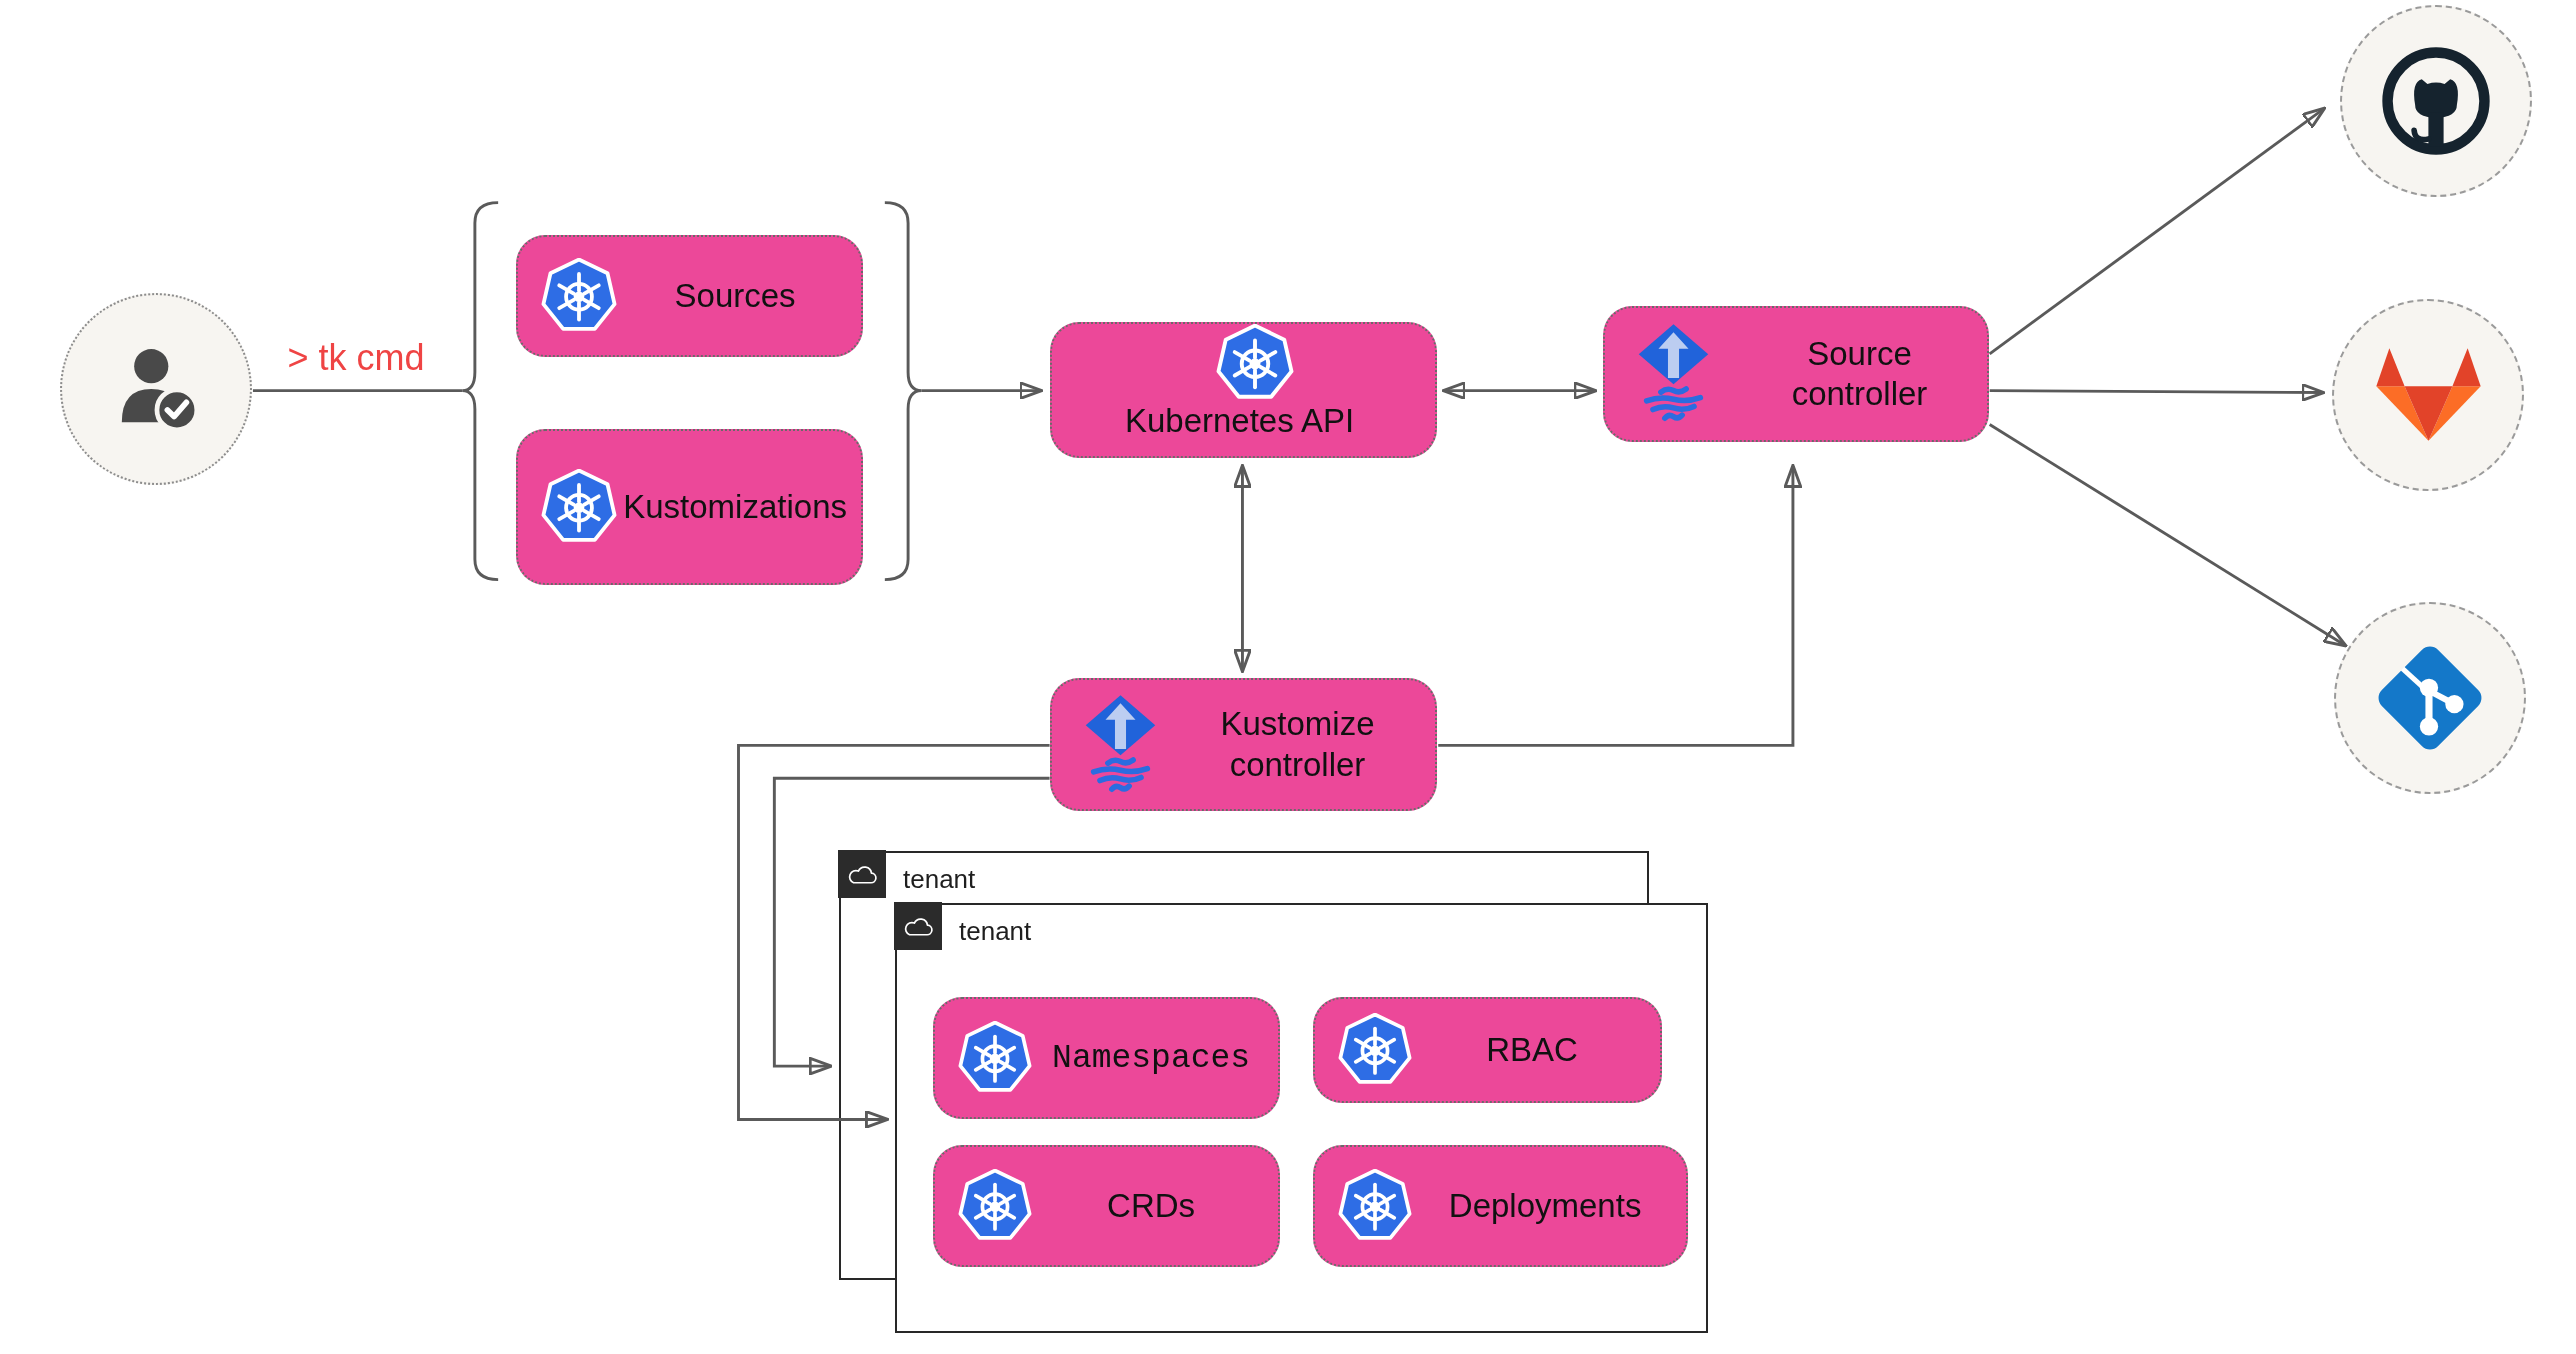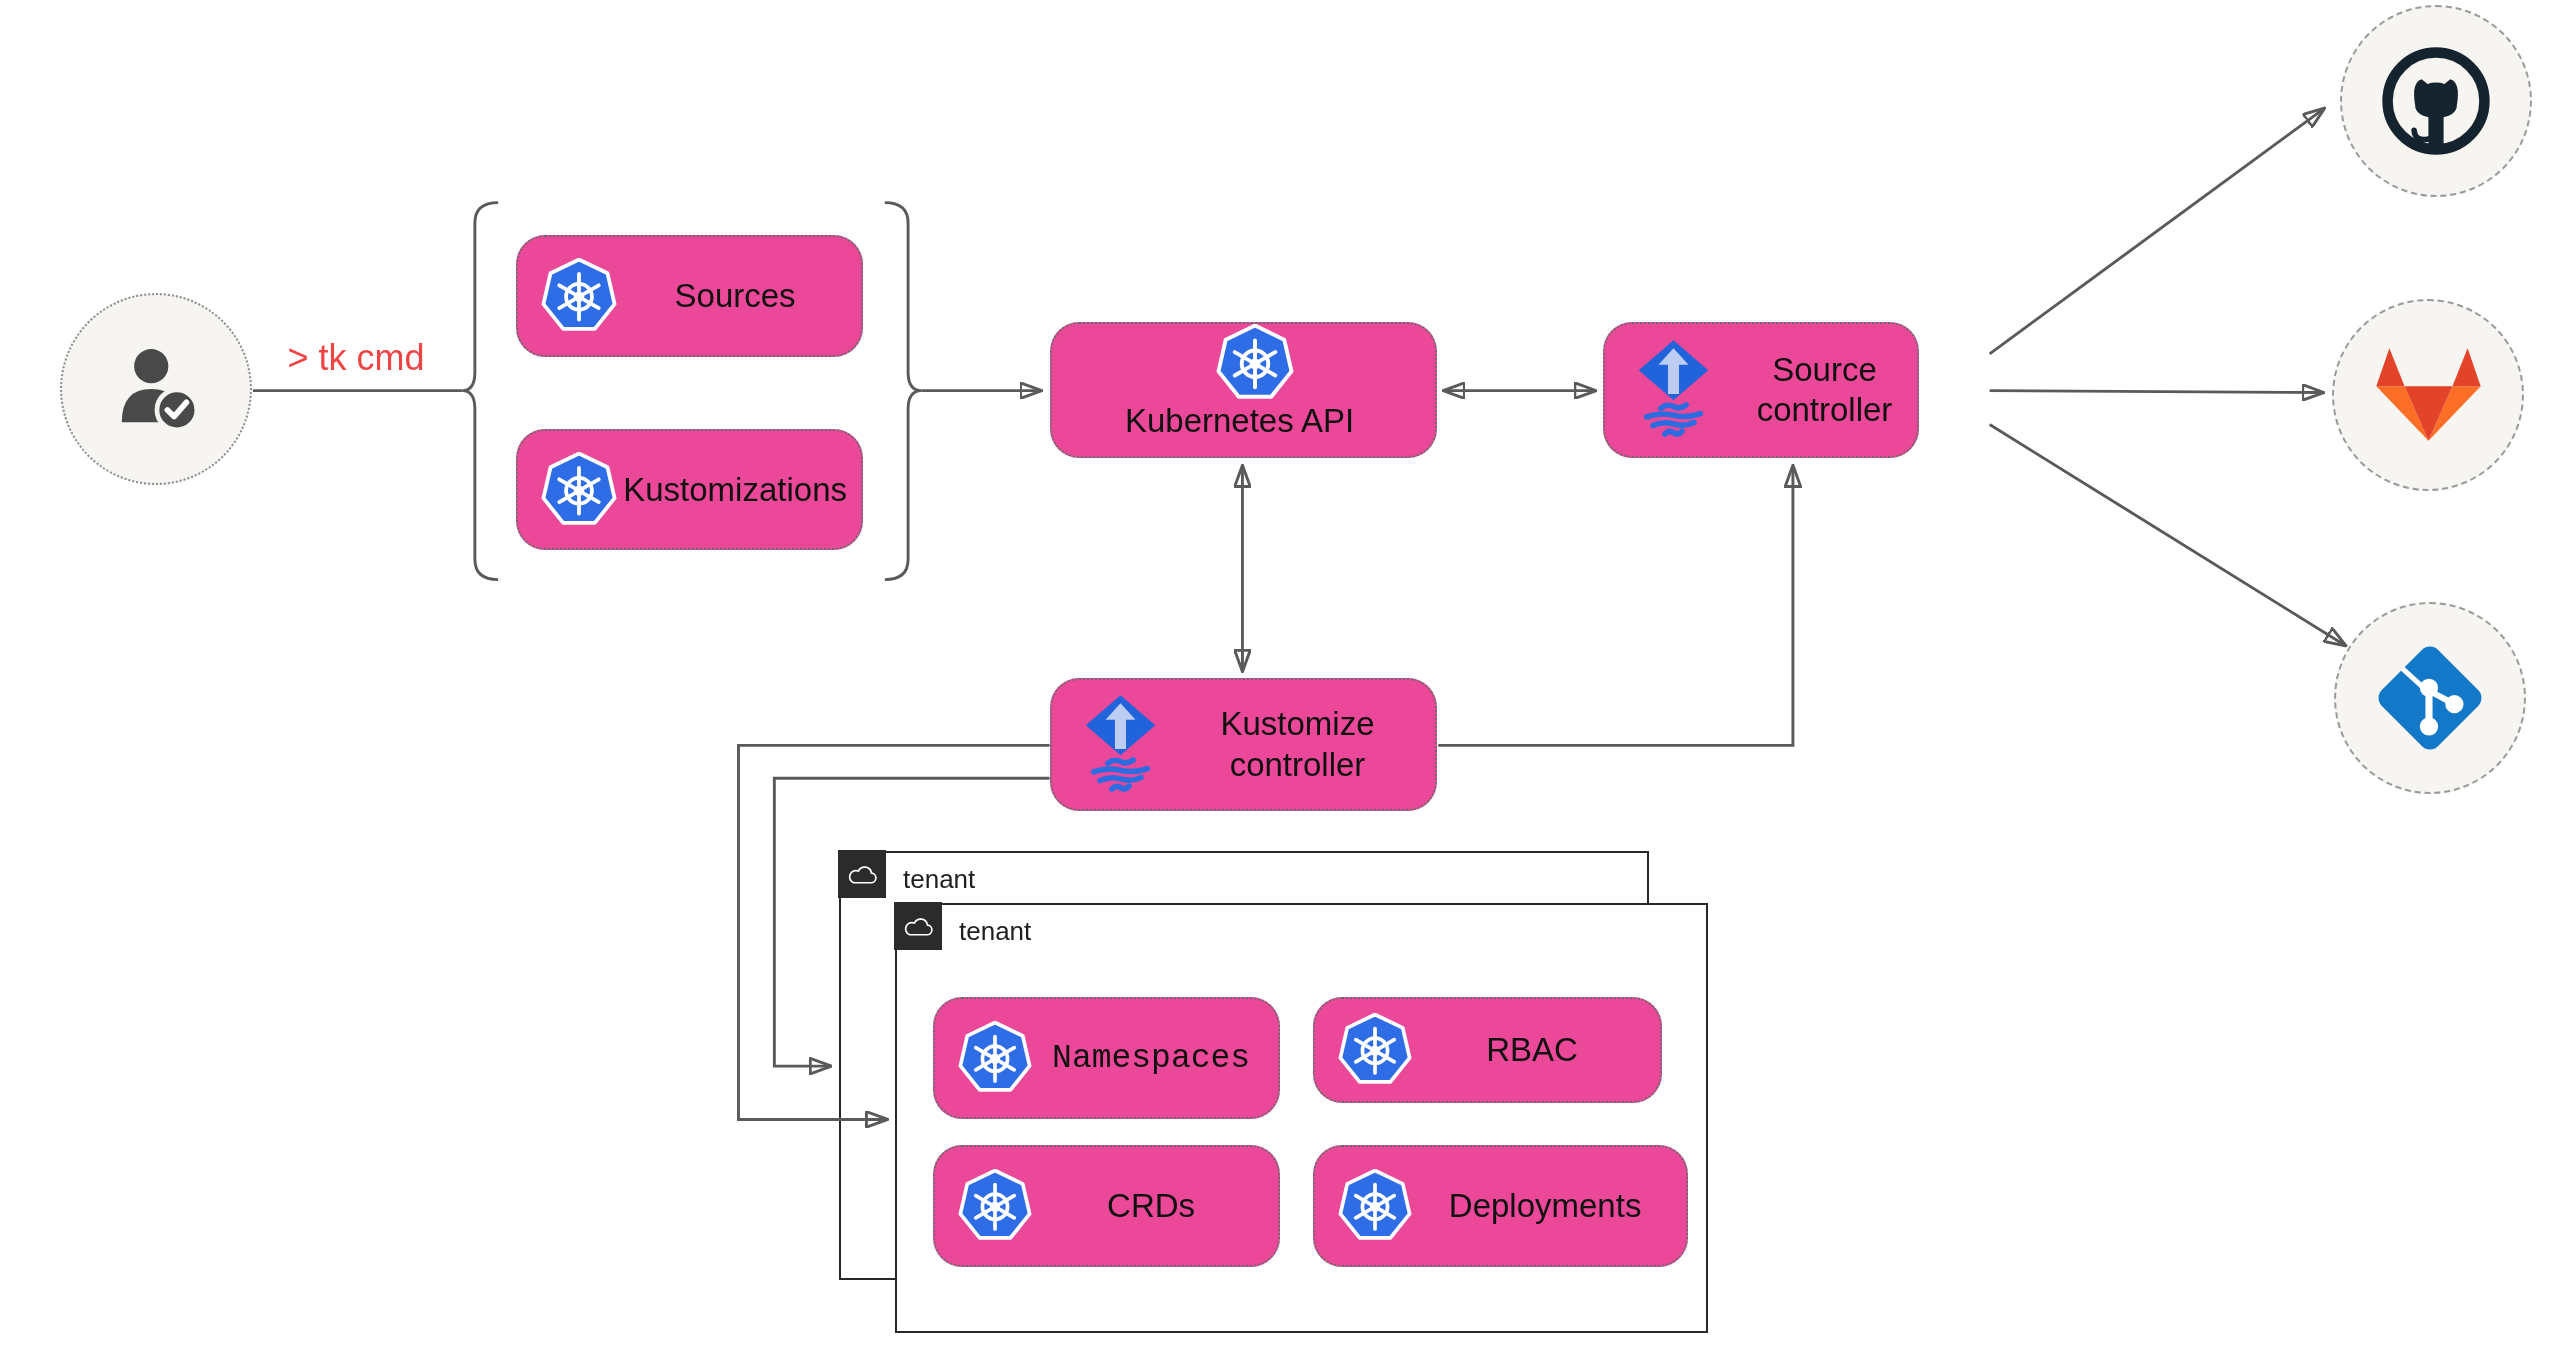--- a/index.html
+++ b/index.html
@@ -84,21 +84,21 @@
             <line x1="50" y1="59" x2="50" y2="81"></line>
           <line x1="43.1" y1="55" x2="24" y2="66"></line>
             <line x1="43.1" y1="47" x2="24" y2="36"></line>
         </g>
         <circle cx="50" cy="51" r="7" fill="#fff"></circle>
       </svg>
     </span>
     <span class="label oneline">Sources</span>
   </div>
 
-  <div class="node" style="left:516px;top:429px;width:347px;height:121px;justify-content:center;">
+  <div class="node" style="left:516px;top:429px;width:347px;height:156px;justify-content:center;">
     <span class="icon">
       <svg width="76" height="76" viewBox="0 0 100 100">
         <polygon points="50,2 87.5,20.1 96.8,60.7 70.8,93.2 29.2,93.2 3.2,60.7 12.5,20.1" fill="#2e6de5" stroke="#fff" stroke-width="5" stroke-linejoin="round"></polygon>
         <g stroke="#fff" stroke-width="5" stroke-linecap="round" fill="none">
           <circle cx="50" cy="51" r="17"></circle>
           <line x1="50" y1="43" x2="50" y2="21"></line>
             <line x1="56.9" y1="47" x2="76" y2="36"></line>
           <line x1="56.9" y1="55" x2="76" y2="66"></line>
             <line x1="50" y1="59" x2="50" y2="81"></line>
           <line x1="43.1" y1="55" x2="24" y2="66"></line>
@@ -122,21 +122,21 @@
             <line x1="50" y1="59" x2="50" y2="81"></line>
           <line x1="43.1" y1="55" x2="24" y2="66"></line>
             <line x1="43.1" y1="47" x2="24" y2="36"></line>
         </g>
         <circle cx="50" cy="51" r="7" fill="#fff"></circle>
       </svg>
     </span>
     <span class="label oneline">Kubernetes API</span>
   </div>
 
-  <div class="node controller" style="left:1603px;top:322px;width:316px;height:136px;gap:19px;">
+  <div class="node controller" style="left:1603px;top:306px;width:386px;height:136px;gap:19px;">
     <span class="icon" style="margin-left:29px;">
       <svg width="79" height="104" viewBox="0 0 100 130">
         <polygon points="50,2 94,40 50,78 6,40" fill="#2163da"></polygon>
         <path d="M50,12 L69,33 L57,33 L57,70 L43,70 L43,33 L31,33 Z" fill="#bccdf1"></path>
         <g stroke="#2b6ce0" stroke-width="7" fill="none" stroke-linecap="round">
           <path d="M34,88 Q42,82 50,86 Q58,90 66,84"></path>
           <path d="M16,99 Q33,93 50,97 Q67,101 84,95"></path>
           <path d="M24,110 Q37,104 50,108 Q63,112 76,106"></path>
           <path d="M39,121 Q44,115 50,119 Q56,123 61,117"></path>
         </g>

